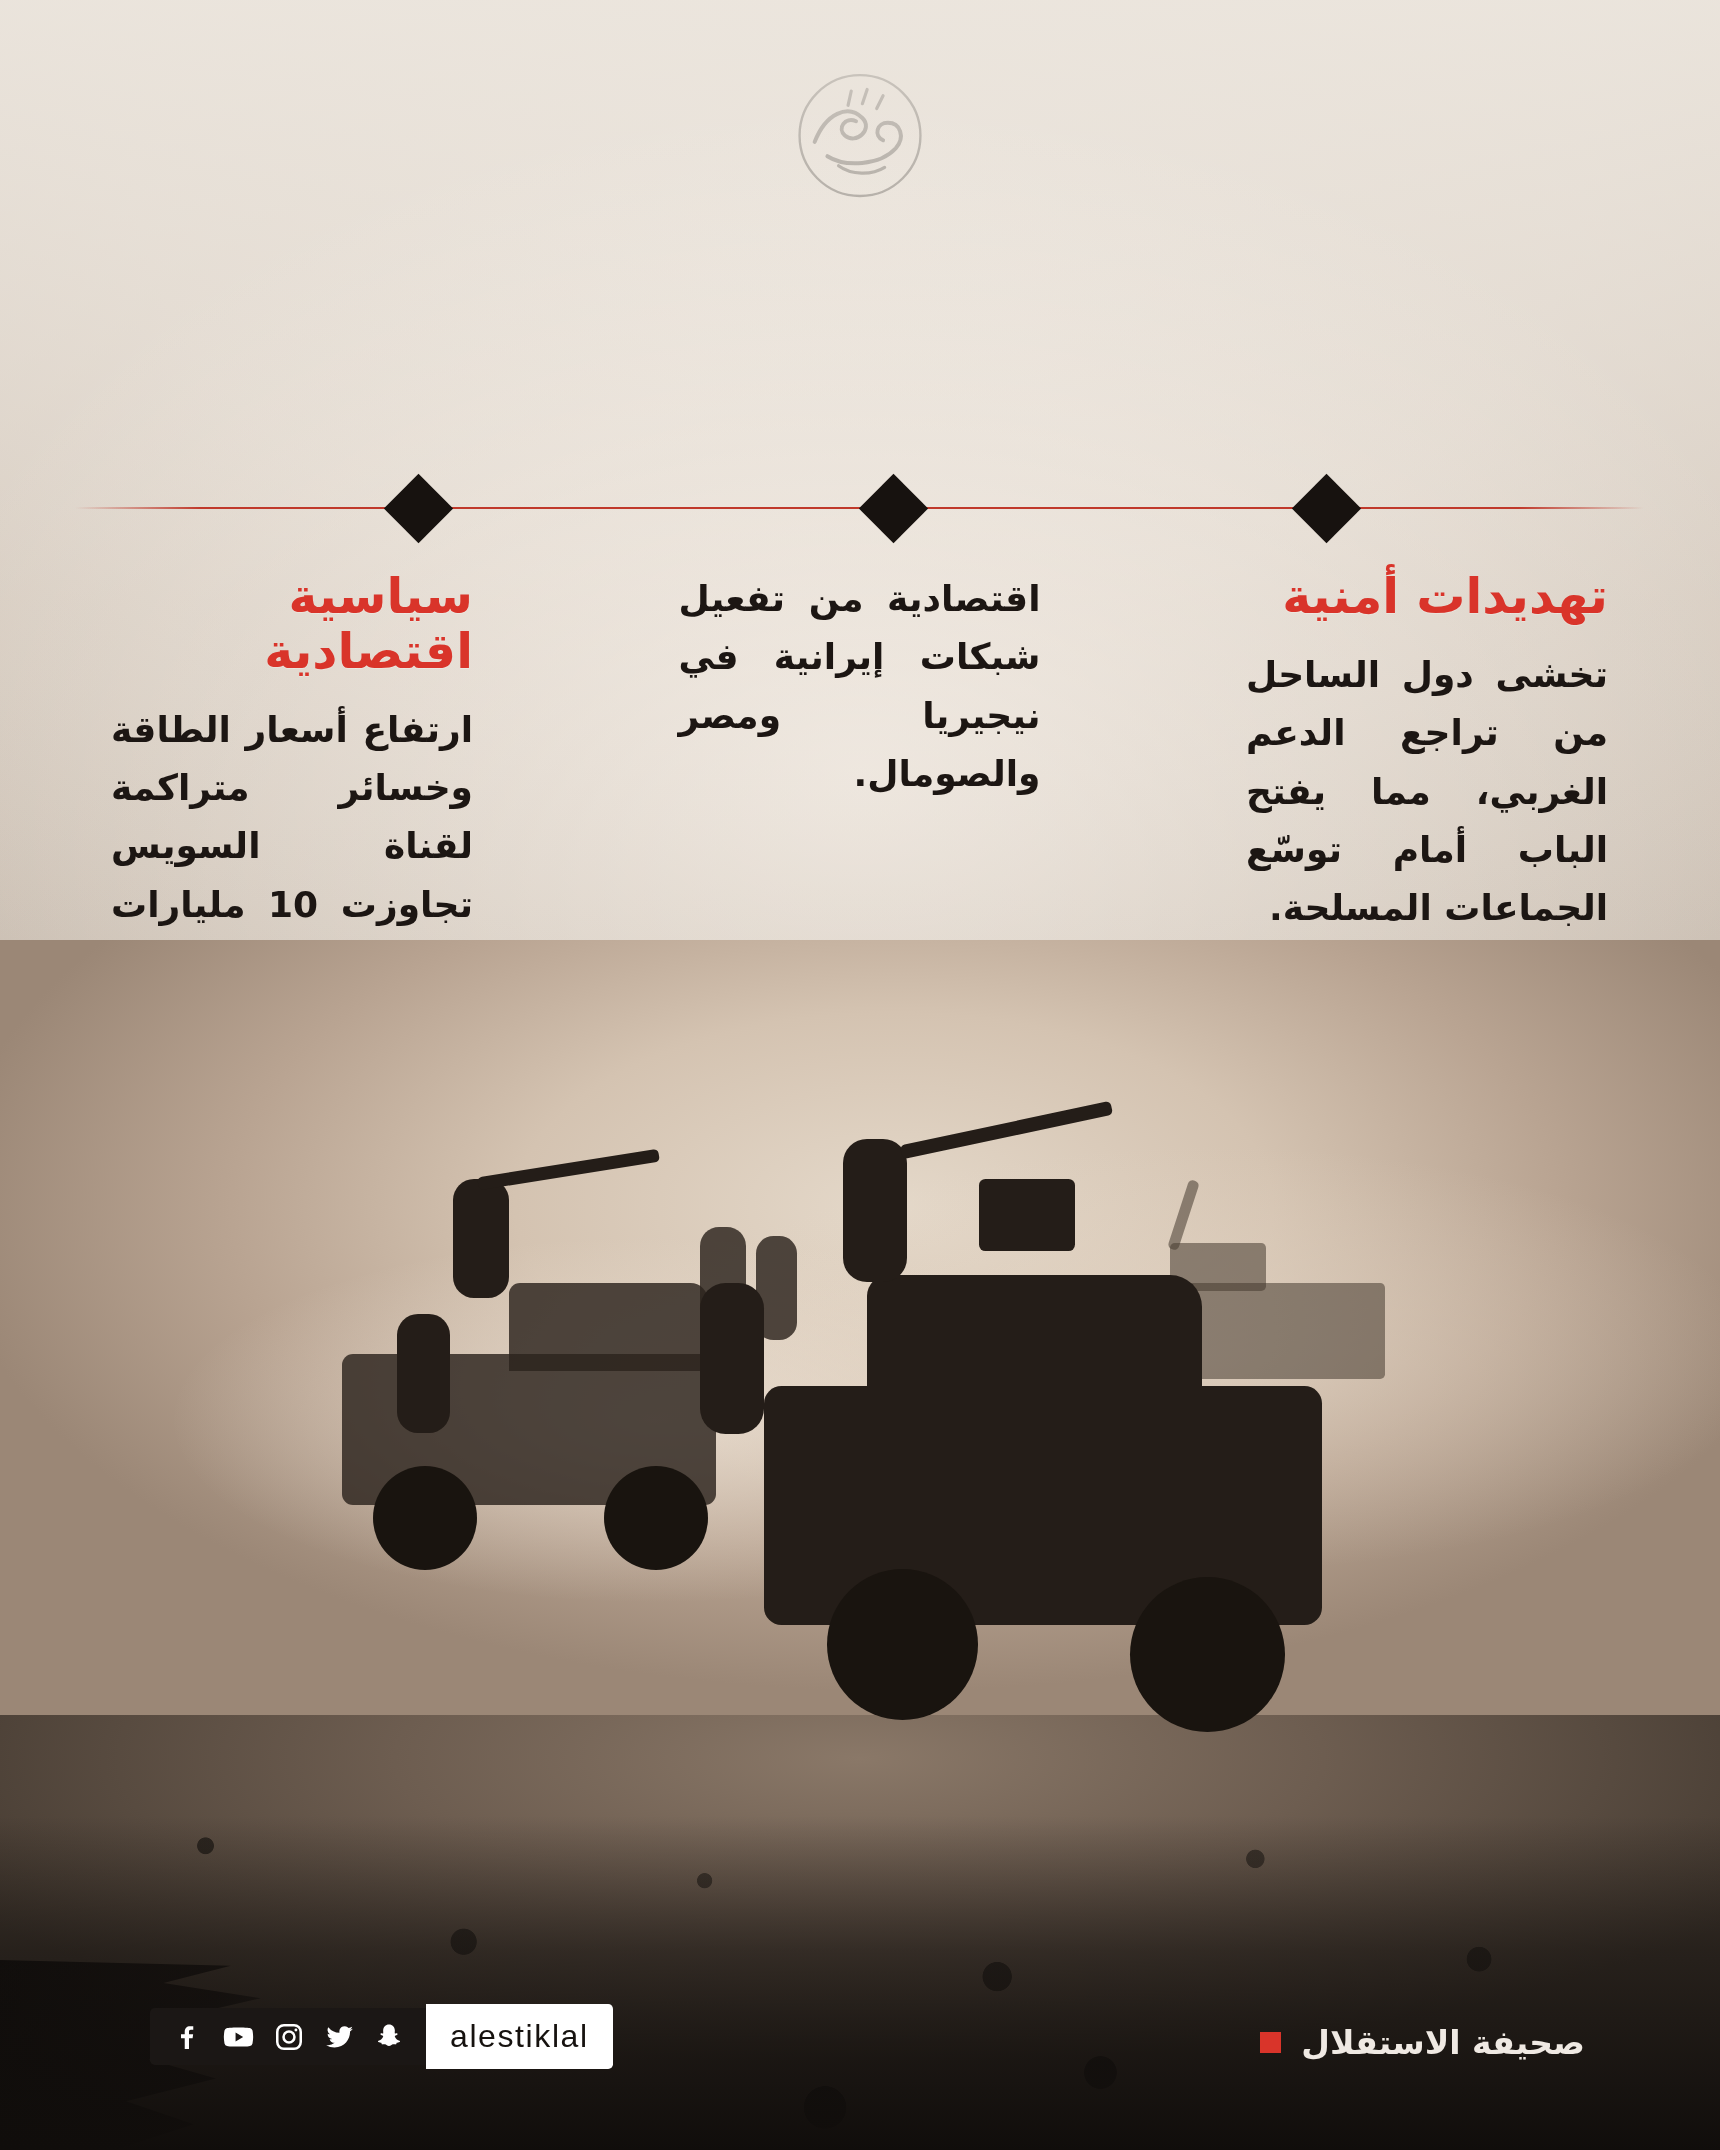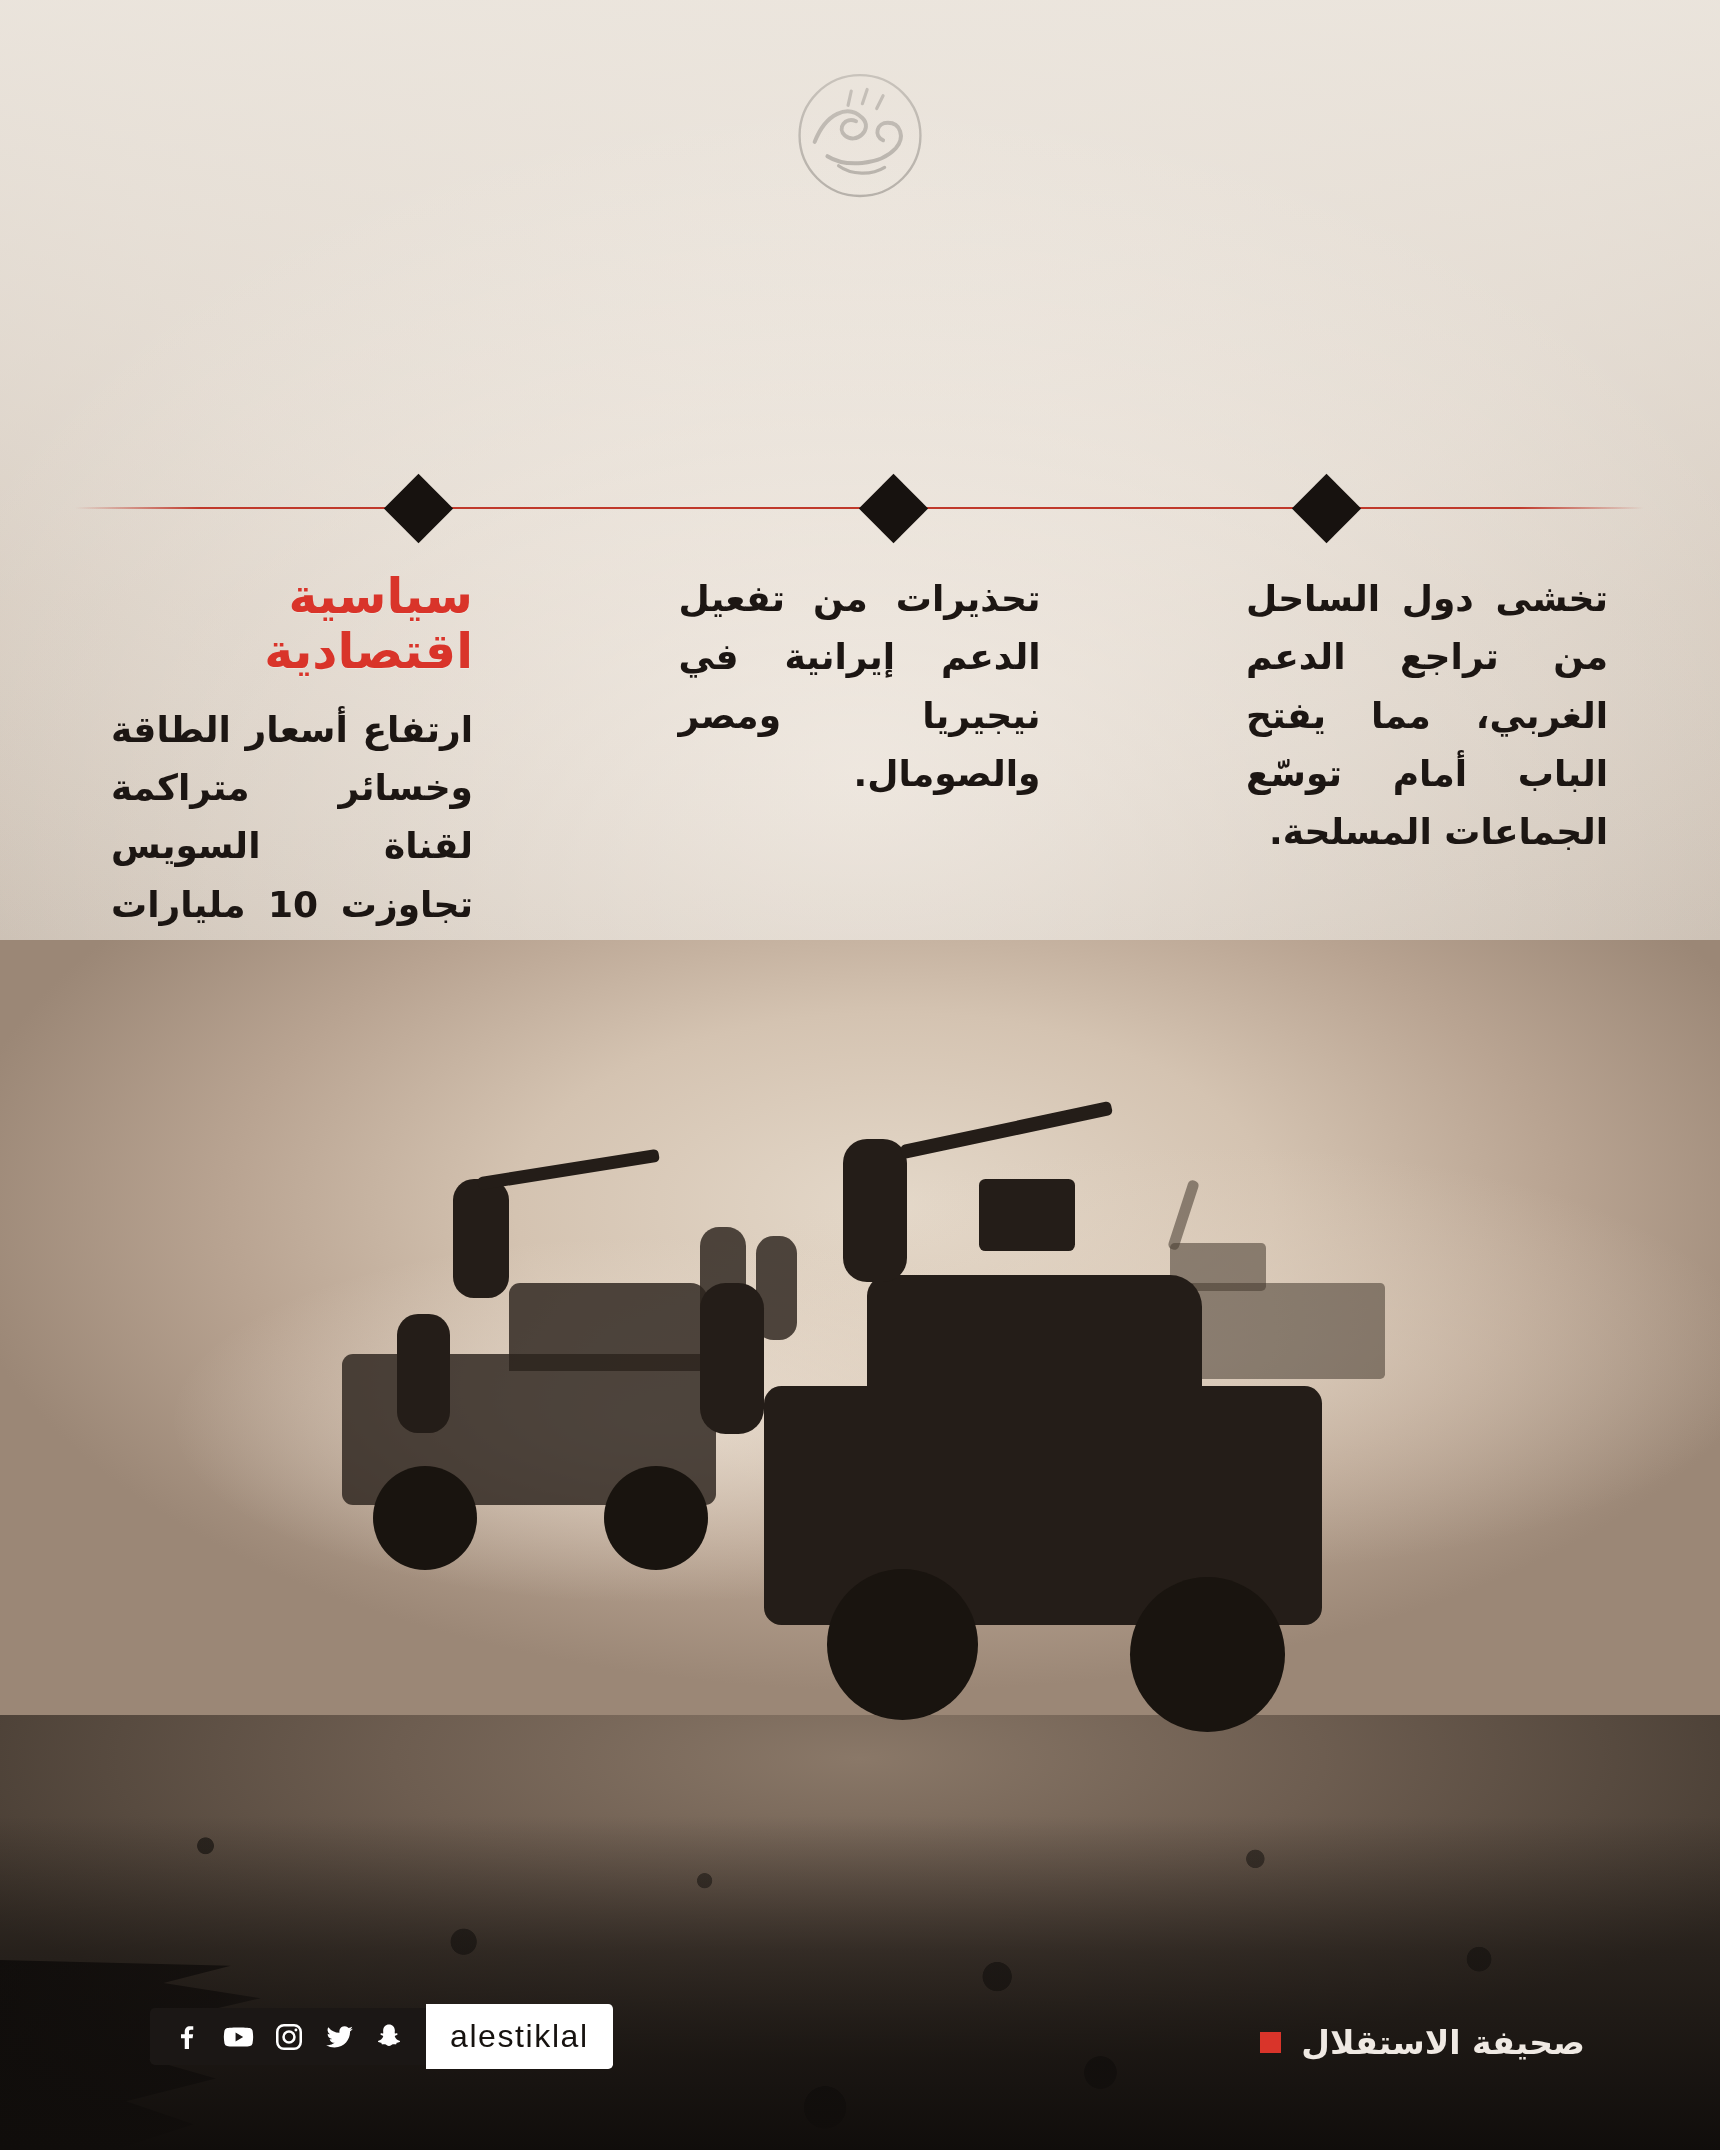--- a/index.html
+++ b/index.html
@@ -263,25 +263,26 @@
   <div class="haze"></div>
 
   <div class="rule"></div>
   <div class="diamond d1"></div>
   <div class="diamond d2"></div>
   <div class="diamond d3"></div>
 
   <div class="columns">
 
     <div class="col">
+      <h2 class="col-title">تهديدات أمنية</h2>
       <p class="col-body">تخشى دول الساحل من تراجع الدعم الغربي، مما يفتح الباب أمام توسّع الجماعات المسلحة.</p>
     </div>
 
     <div class="col">
-      <p class="col-body">تحذيرات من تفعيل الدعم إيرانية في نيجيريا ومصر والصومال.</p>
+      <p class="col-body">اقتصادية من تفعيل شبكات إيرانية في نيجيريا ومصر والصومال.</p>
     </div>
 
     <div class="col">
       <h2 class="col-title">سياسية اقتصادية</h2>
       <p class="col-body">ارتفاع أسعار الطاقة وخسائر متراكمة لقناة السويس تجاوزت 10 مليارات دولار.</p>
     </div>
 
   </div>
 
   <div class="photo">

